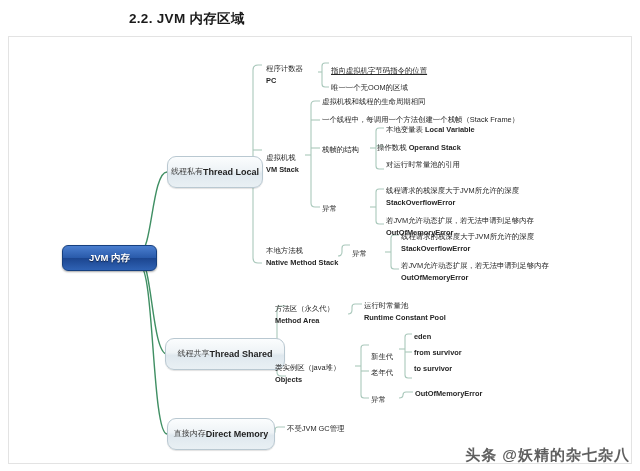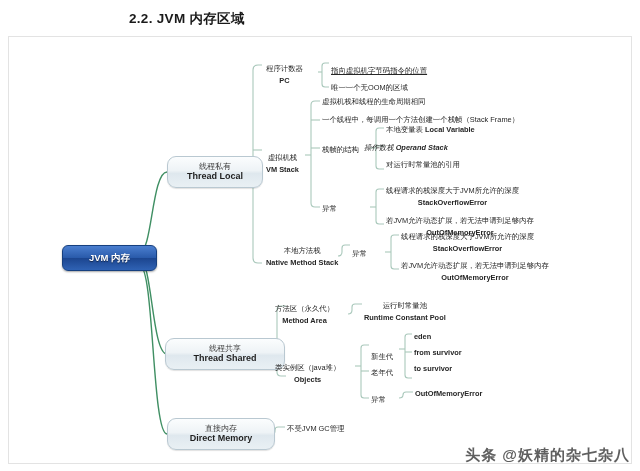--- a/index.html
+++ b/index.html
@@ -34,31 +34,31 @@
     box-shadow:0 1px 2px rgba(0,0,0,.35);
     color:#fff;font-size:9.5px;font-weight:bold;
     display:flex;align-items:center;justify-content:center;
     text-shadow:0 1px 1px rgba(0,0,0,.5);
   }
   .lvl1{
     width:96px;height:32px;border-radius:9px;
     background:linear-gradient(180deg,#fbfdfe 0%,#eef3f6 45%,#dfe8ee 55%,#e9f0f4 100%);
     border:1px solid #b9c8d1;
     box-shadow:0 1px 1px rgba(0,0,0,.12);
-    display:flex;flex-direction:column;align-items:center;justify-content:center;
+    display:flex;flex-direction:row;align-items:center;justify-content:center;
     line-height:1.15;
   }
   .lvl1 .cn{font-size:8px;color:#3b3b3b;}
   .lvl1 .en{font-size:9px;font-weight:bold;color:#1f1f1f;}
   #n-thread-local{left:167px;top:156px;}
   #n-thread-shared{left:165px;top:338px;width:120px;}
   #n-direct-memory{left:167px;top:418px;width:108px;}
 
   
-  .txt{position:absolute;font-size:7.4px;line-height:11.5px;color:#262626;white-space:nowrap;text-align:center;}
+  .txt{position:absolute;font-size:7.4px;line-height:11.5px;color:#262626;white-space:nowrap;}
   .txt .b{font-weight:bold;}
   .txt .cnl{display:block;}
   .txt .enl{display:block;font-weight:bold;}
   .watermark{
     position:absolute;right:10px;bottom:6px;
     font-size:15px;font-weight:bold;color:#4a4a4a;
     opacity:.88;letter-spacing:1px;
   }
 </style>
 </head>
@@ -168,21 +168,21 @@
   <span class="enl">VM Stack</span>
 </div>
 <div class="txt" style="left:322px;top:96px;">虚拟机栈和线程的生命周期相同</div>
 <div class="txt" style="left:322px;top:114px;">一个线程中，每调用一个方法创建一个栈帧（Stack Frame）</div>
 
 <div class="txt" style="left:322px;top:144px;">栈帧的结构</div>
 <div class="txt" style="left:386px;top:124px;">
   <span>本地变量表</span>
   <span class="b">Local Variable</span>
 </div>
-<div class="txt" style="left:364px;top:142px;font-style:italic;">
+<div class="txt" style="left:377px;top:142px;">
   <span>操作数栈</span>
   <span class="b">Operand Stack</span>
 </div>
 <div class="txt" style="left:386px;top:159px;">
   <span class="cnl">对运行时常量池的引用</span>
 </div>
 
 <div class="txt" style="left:322px;top:203px;">异常</div>
 <div class="txt" style="left:386px;top:185px;">
   <span class="cnl">线程请求的栈深度大于JVM所允许的深度</span>

